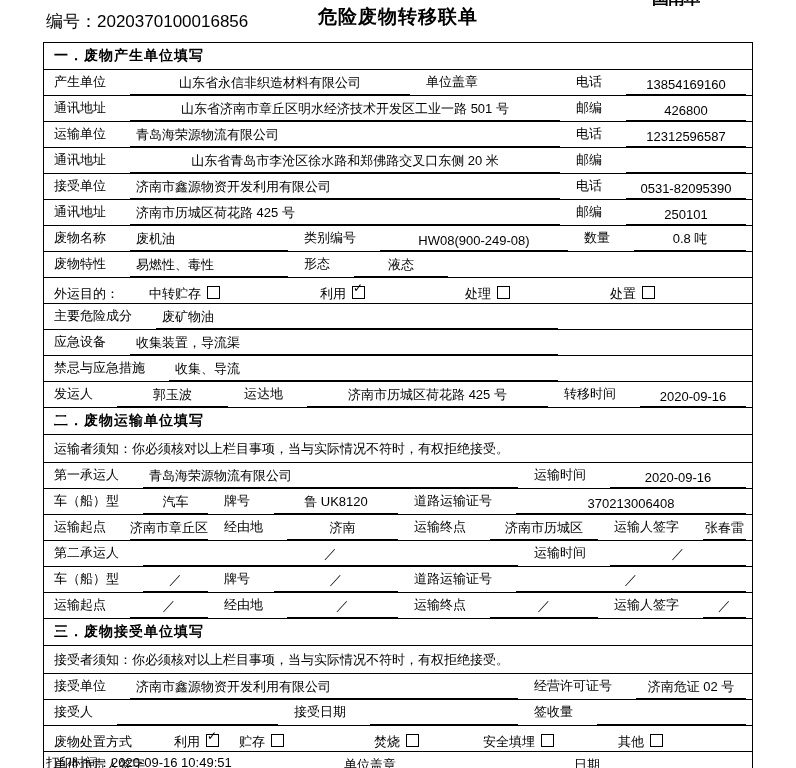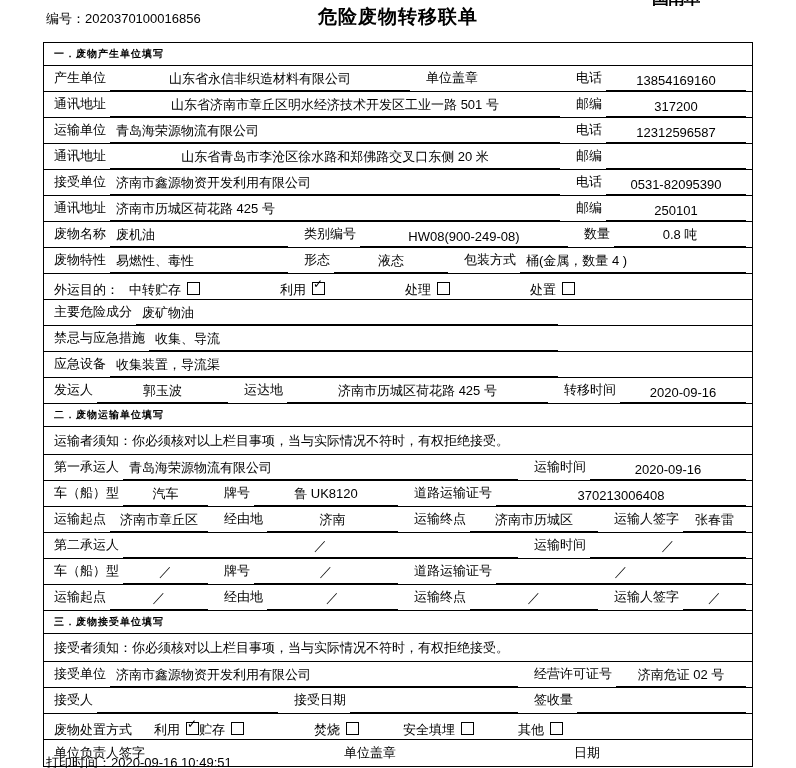--- a/index.html
+++ b/index.html
@@ -25,21 +25,21 @@
   
   .topbar {
     position: relative;
     height: 30px;
     margin-top: 4px;
   }
   .doc-no {
     position: absolute;
     left: 46px;
     top: 6px;
-    font-size: 13px;
+    font-size: 17px;
     white-space: nowrap;
   }
   .doc-title {
     position: absolute;
     left: 0;
     right: 0;
     top: 0;
     text-align: center;
     font-size: 19px;
     font-weight: bold;
@@ -62,40 +62,41 @@
     position: absolute;
     left: 43px;
     top: 38px;
     width: 710px;
     border: 1px solid #000;
     border-collapse: collapse;
     box-sizing: border-box;
   }
   .sec-head {
     font-weight: bold;
-    font-size: 10px;
+    font-size: 14px;
     padding: 4px 0 4px 10px;
     border-bottom: 1px solid #000;
     letter-spacing: 1px;
   }
   .row {
     display: flex;
     align-items: flex-end;
     border-bottom: 1px solid #000;
     padding: 0;
     height: 26px;
     box-sizing: border-box;
   }
   .row.noborder { border-bottom: none; }
   .cell {
     display: flex;
     align-items: flex-end;
     height: 100%;
     box-sizing: border-box;
     padding-left: 10px;
+    gap: 20px;
   }
   .lbl {
     white-space: nowrap;
     font-size: 13px;
     padding-bottom: 4px;
   }
   .val {
     flex: 1;
     border-bottom: 1px solid #000;
     text-align: center;
@@ -176,21 +177,21 @@
       </div>
     </div>
 
     <div class="row">
       <div class="cell" style="width:522px">
         <span class="lbl">通讯地址</span>
         <span class="val">山东省济南市章丘区明水经济技术开发区工业一路 501 号</span>
       </div>
       <div class="cell" style="flex:1">
         <span class="lbl">邮编</span>
-        <span class="val">317200</span>
+        <span class="val">426800</span>
       </div>
     </div>
 
     <div class="row">
       <div class="cell" style="width:522px">
         <span class="lbl">运输单位</span>
         <span class="val left">青岛海荣源物流有限公司</span>
       </div>
       <div class="cell" style="flex:1">
         <span class="lbl">电话</span>
@@ -247,24 +248,20 @@
     </div>
 
     <div class="row">
       <div class="cell" style="width:250px">
         <span class="lbl">废物特性</span>
         <span class="val left">易燃性、毒性</span>
       </div>
       <div class="cell" style="width:160px">
         <span class="lbl">形态</span>
         <span class="val">液态</span>
-      </div>
-      <div class="cell" style="flex:1">
-        <span class="lbl">包装方式</span>
-        <span class="val left">桶(金属，数量  4 )</span>
       </div>
     </div>
 
     <div class="row" style="align-items:center">
       <div class="cell" style="">
         <span class="opt" style="padding-bottom:0">外运目的：</span>
         <span class="opt" style="padding-bottom:0;margin-left:10px"><span>中转贮存</span><span class="chk"></span></span>
         <span class="opt" style="padding-bottom:0;margin-left:80px"><span>利用</span><span class="chk checked"></span></span>
         <span class="opt" style="padding-bottom:0;margin-left:80px"><span>处理</span><span class="chk"></span></span>
         <span class="opt" style="padding-bottom:0;margin-left:80px"><span>处置</span><span class="chk"></span></span>
@@ -274,30 +271,30 @@
     <div class="row">
       <div class="cell" style="width:520px">
         <span class="lbl">主要危险成分</span>
         <span class="val left">废矿物油</span>
       </div>
       <div class="cell" style="flex:1"></div>
     </div>
 
     <div class="row">
       <div class="cell" style="width:520px">
+        <span class="lbl">应急设备</span>
+        <span class="val left">收集装置，导流渠</span>
+      </div>
+      <div class="cell" style="flex:1"></div>
+    </div>
+
+    <div class="row">
+      <div class="cell" style="width:520px">
         <span class="lbl">禁忌与应急措施</span>
         <span class="val left">收集、导流</span>
-      </div>
-      <div class="cell" style="flex:1"></div>
-    </div>
-
-    <div class="row">
-      <div class="cell" style="width:520px">
-        <span class="lbl">应急设备</span>
-        <span class="val left">收集装置，导流渠</span>
       </div>
       <div class="cell" style="flex:1"></div>
     </div>
 
     <div class="row">
       <div class="cell" style="width:190px">
         <span class="lbl">发运人</span>
         <span class="val">郭玉波</span>
       </div>
       <div class="cell" style="width:320px">

